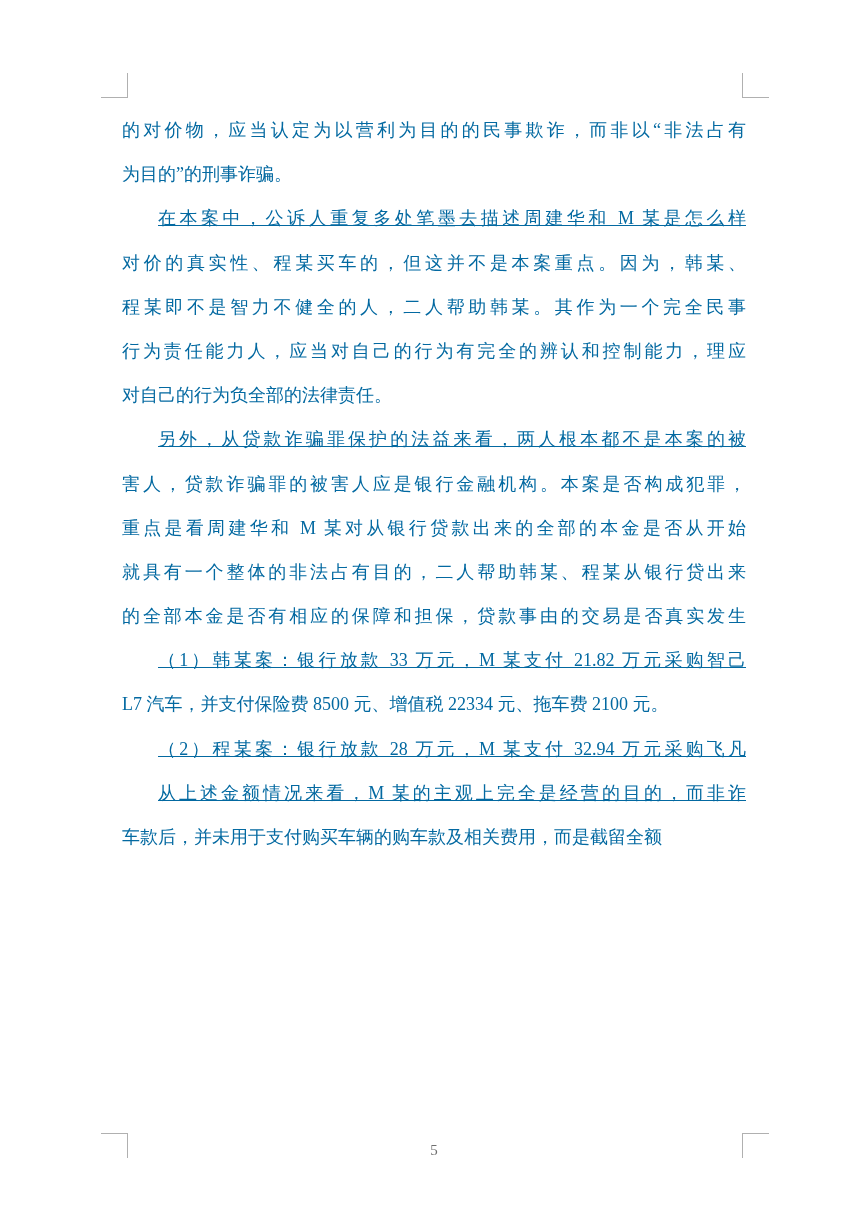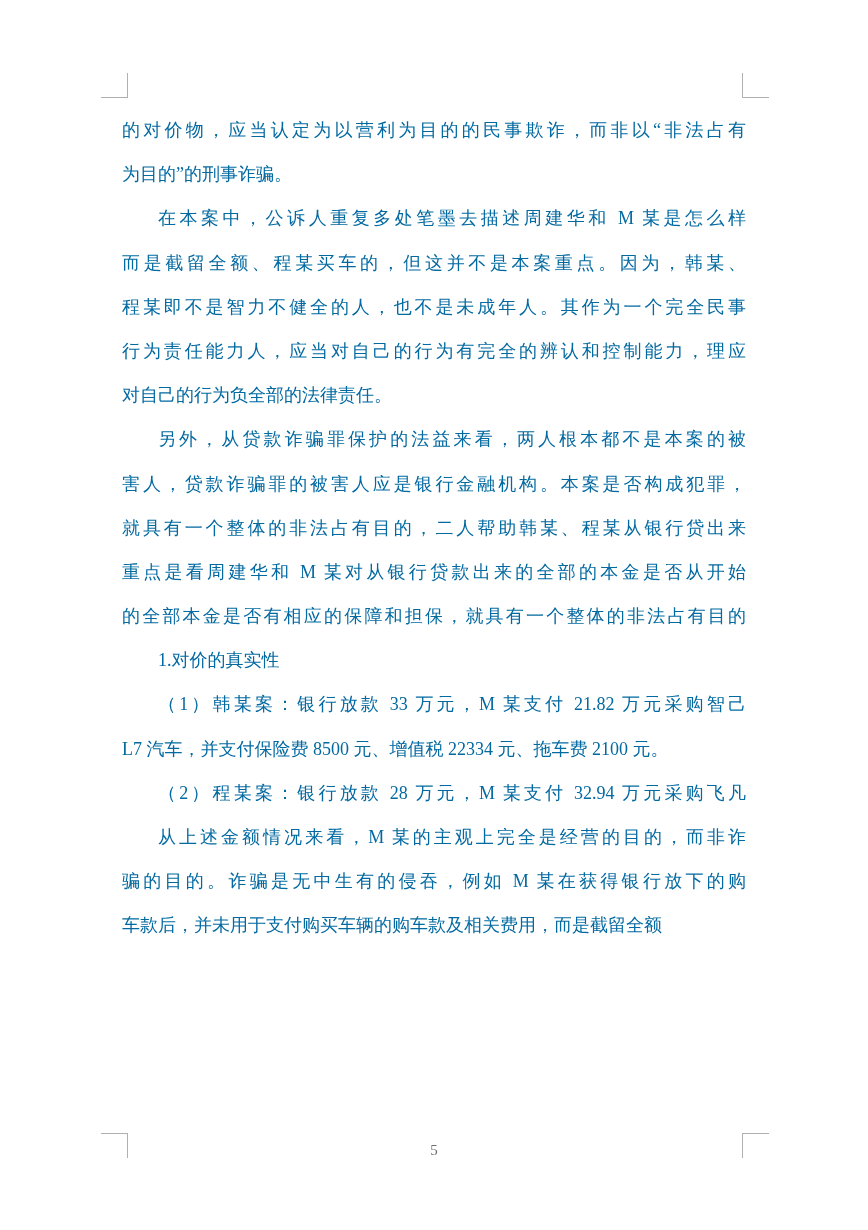--- a/index.html
+++ b/index.html
@@ -44,20 +44,21 @@
     text-align-last: justify;
     -moz-text-align-last: justify;
     height: 44.2px;
   }
   .line.last {
     text-align-last: left;
     -moz-text-align-last: left;
   }
   .line.indent {
     text-indent: 2em;
+    text-decoration: underline;
   }
   .page-number {
     position: absolute;
     left: 0;
     right: 0;
     top: 1142px;
     text-align: center;
     font-size: 15px;
     color: #6e6e6e;
   }
@@ -71,45 +72,41 @@
   <div class="crop bl"></div>
   <div class="crop br"></div>
 
   <div class="textblock">
       <div>
         <div class="line">的对价物，应当认定为以营利为目的的民事欺诈，而非以“非法占有</div>
         <div class="line last">为目的”的刑事诈骗。</div>
       </div>
       <div>
         <div class="line indent">在本案中，公诉人重复多处笔墨去描述周建华和 M 某是怎么样</div>
-        <div class="line">而是截留全额、程某买车的，但这并不是本案重点。因为，韩某、</div>
-        <div class="line">程某即不是智力不健全的人，也不是未成年人。其作为一个完全民事</div>
+        <div class="line">对价的真实性、程某买车的，但这并不是本案重点。因为，韩某、</div>
+        <div class="line">程某即不是智力不健全的人，二人帮助韩某。其作为一个完全民事</div>
         <div class="line">行为责任能力人，应当对自己的行为有完全的辨认和控制能力，理应</div>
         <div class="line last">对自己的行为负全部的法律责任。</div>
       </div>
       <div>
         <div class="line indent">另外，从贷款诈骗罪保护的法益来看，两人根本都不是本案的被</div>
         <div class="line">害人，贷款诈骗罪的被害人应是银行金融机构。本案是否构成犯罪，</div>
+        <div class="line">重点是看周建华和 M 某对从银行贷款出来的全部的本金是否从开始</div>
         <div class="line">就具有一个整体的非法占有目的，二人帮助韩某、程某从银行贷出来</div>
-        <div class="line">重点是看周建华和 M 某对从银行贷款出来的全部的本金是否从开始</div>
-        <div class="line">的全部本金是否有相应的保障和担保，就具有一个整体的非法占有目的</div>
-      </div>
-      <div>
-        <div class="line indent last">1.对价的真实性</div>
+        <div class="line">的全部本金是否有相应的保障和担保，贷款事由的交易是否真实发生</div>
       </div>
       <div>
       </div>
       <div>
         <div class="line indent">（1）韩某案：银行放款 33 万元，M 某支付 21.82 万元采购智己</div>
         <div class="line last">L7 汽车，并支付保险费 8500 元、增值税 22334 元、拖车费 2100 元。</div>
       </div>
       <div>
         <div class="line indent">（2）程某案：银行放款 28 万元，M 某支付 32.94 万元采购飞凡</div>
       </div>
       <div>
         <div class="line indent">从上述金额情况来看，M 某的主观上完全是经营的目的，而非诈</div>
-        <div class="line">骗的目的。诈骗是无中生有的侵吞，例如 M 某在获得银行放下的购</div>
         <div class="line last">车款后，并未用于支付购买车辆的购车款及相关费用，而是截留全额</div>
       </div>
     </div>
 
   <div class="page-number">5</div>
 </div>
 
 </body></html>

